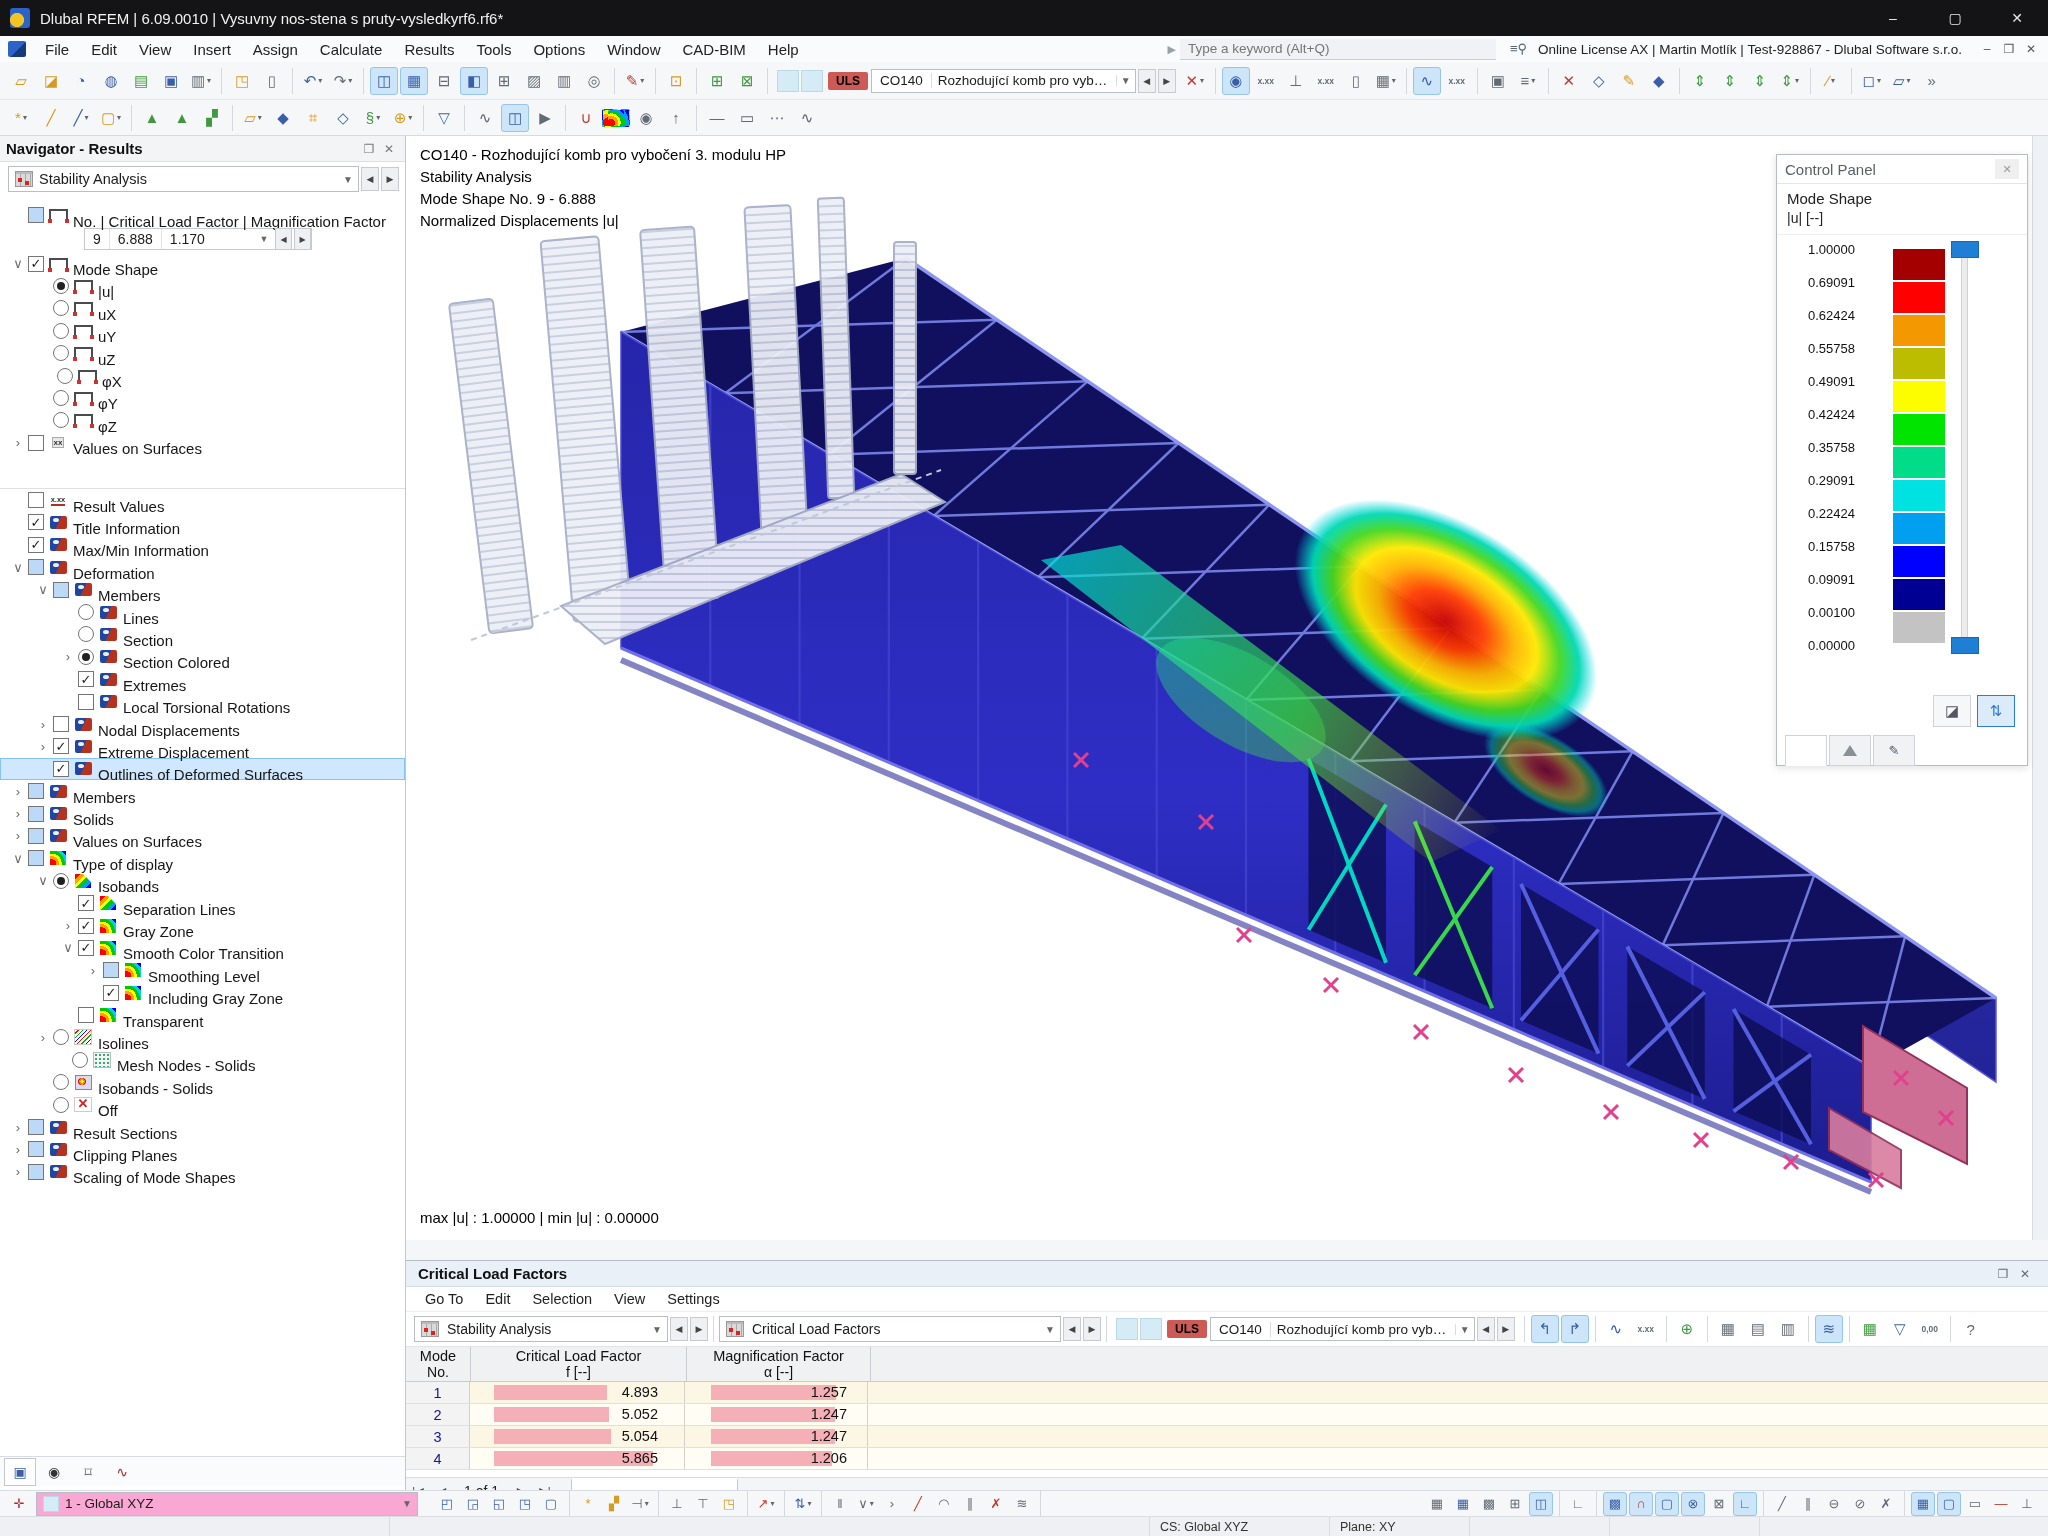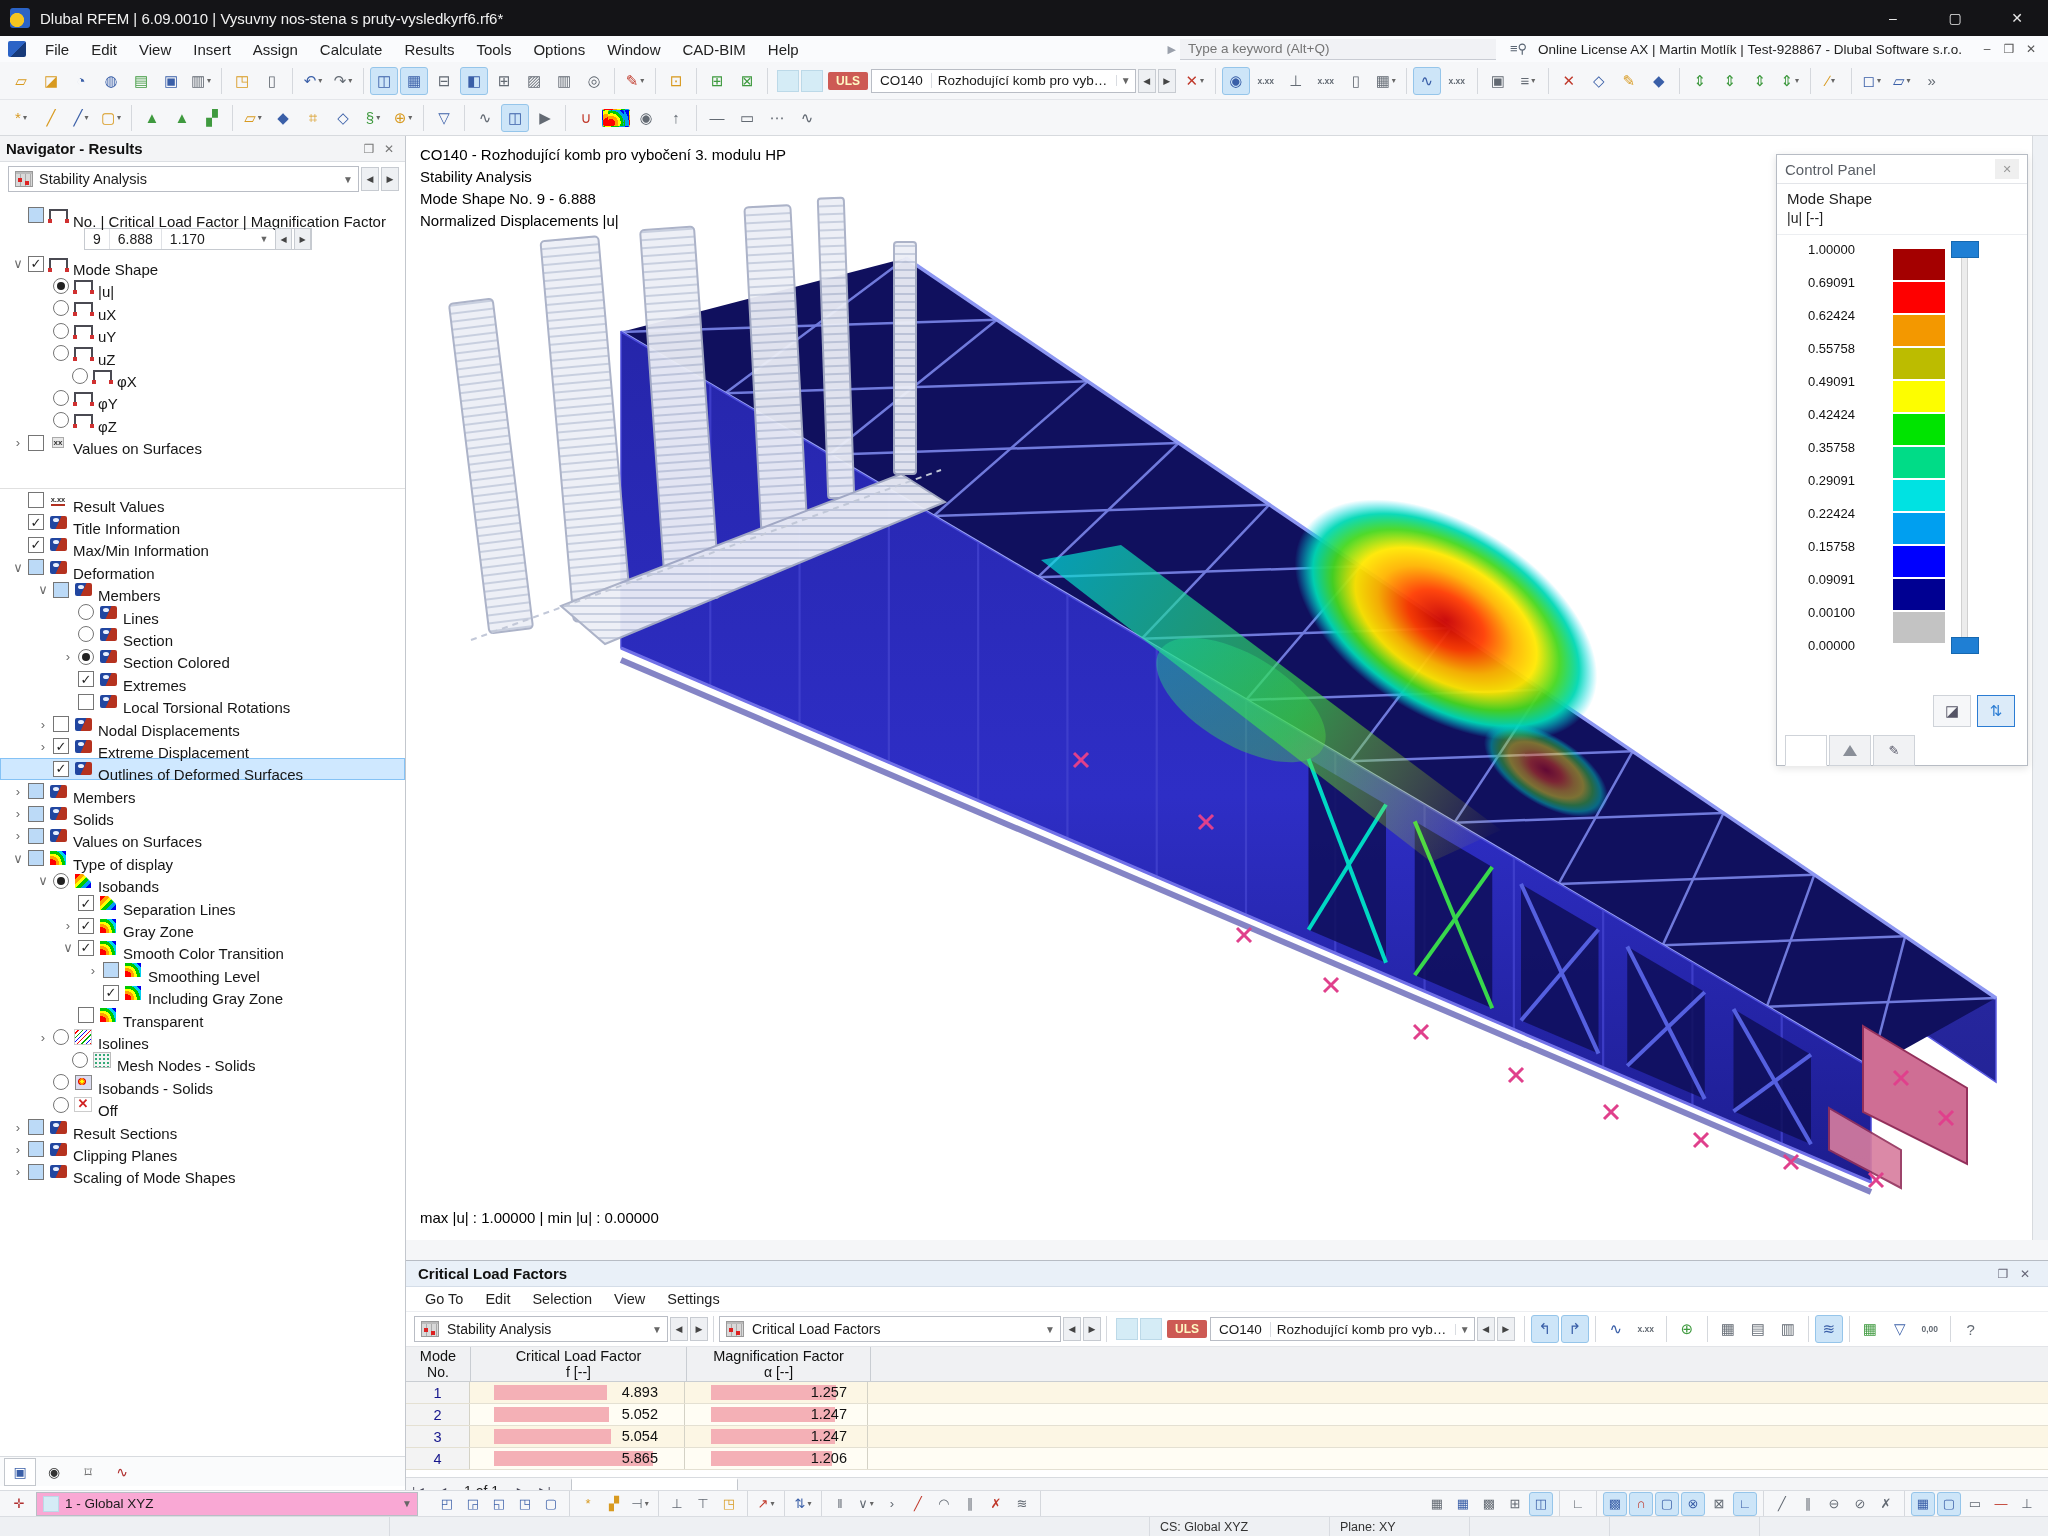--- a/index.html
+++ b/index.html
@@ -34,21 +34,21 @@
   .tbtn.active{background:#cde5f8;border-color:#95c5ea;}
   .tbtn .car{font-size:8px;color:#666;margin-left:2px;}
   .tbtn.txt{font-size:8.5px;font-weight:bold;letter-spacing:0;}
   .c-b{color:#3a5fa8;} .c-r{color:#c0392b;} .c-g{color:#3f9a3f;} .c-y{color:#d89a20;} .c-k{color:#636a73;}
   .c-rain{background:radial-gradient(circle at 20% 80%,#f00 0 22%,#ffa000 22% 38%,#ff0 38% 52%,#00c800 52% 68%,#00a0f0 68% 84%,#0000f0 84% 100%);
           width:16px;height:16px;border-radius:2px;color:transparent;}
   .tsep{width:1px;height:26px;background:#d5d8dd;margin:0 5px;}
   
   .lc-group{display:flex;align-items:center;margin:0 4px;}
   .lc-sq{width:20px;height:20px;background:#d5ecf6;border:1px solid #bcd9e8;margin-right:2px;}
-  .uls-badge{background:#cd5a54;color:#fef9c3;font-size:12px;font-weight:bold;padding:2px 8px;border-radius:2px;margin:0 3px;}
+  .uls-badge{background:#cd5a54;color:#000000;font-size:12px;font-weight:bold;padding:2px 8px;border-radius:2px;margin:0 3px;}
   .lc-field{display:flex;align-items:center;background:#fff;border:1px solid #b9bdc5;height:22px;}
   .lc-co{padding:0 8px;border-right:1px solid #d9dce1;font-size:13.5px;}
   .lc-name{padding:0 6px;font-size:13.5px;white-space:nowrap;max-width:172px;overflow:hidden;text-overflow:ellipsis;}
   .lc-dd{width:18px;text-align:center;color:#666;font-size:10px;border-left:1px solid #d9dce1;}
   .nav-arr{width:16px;height:22px;display:flex;align-items:center;justify-content:center;background:#eef0f3;
            border:1px solid #c7cbd1;color:#444;font-size:9px;margin-left:2px;}
   
   #navigator{left:0;top:136px;width:406px;height:1354px;background:#fff;border-right:1px solid #c3c7cd;box-sizing:border-box;}
   #nav-header{height:25px;background:#f3f4f6;border-bottom:1px solid #dcdfe3;display:flex;align-items:center;padding:0 6px;}
   #nav-title{font-weight:bold;font-size:15px;color:#111;}
@@ -399,21 +399,21 @@
           <span class="tlabel">uY</span>
         </div>
         <div class="trow" style="padding-left: 33px;">
           <span class="texp"></span>
           <span class="trad"></span>
           <span class="tico">
             <span class="ti-mode"></span>
           </span>
           <span class="tlabel">uZ</span>
         </div>
-        <div class="trow" style="padding-left: 52px;">
+        <div class="trow" style="padding-left: 37px;">
           <span class="texp"></span>
           <span class="trad"></span>
           <span class="tico">
             <span class="ti-mode"></span>
           </span>
           <span class="tlabel">φX</span>
         </div>
         <div class="trow" style="padding-left: 33px;">
           <span class="texp"></span>
           <span class="trad"></span>

